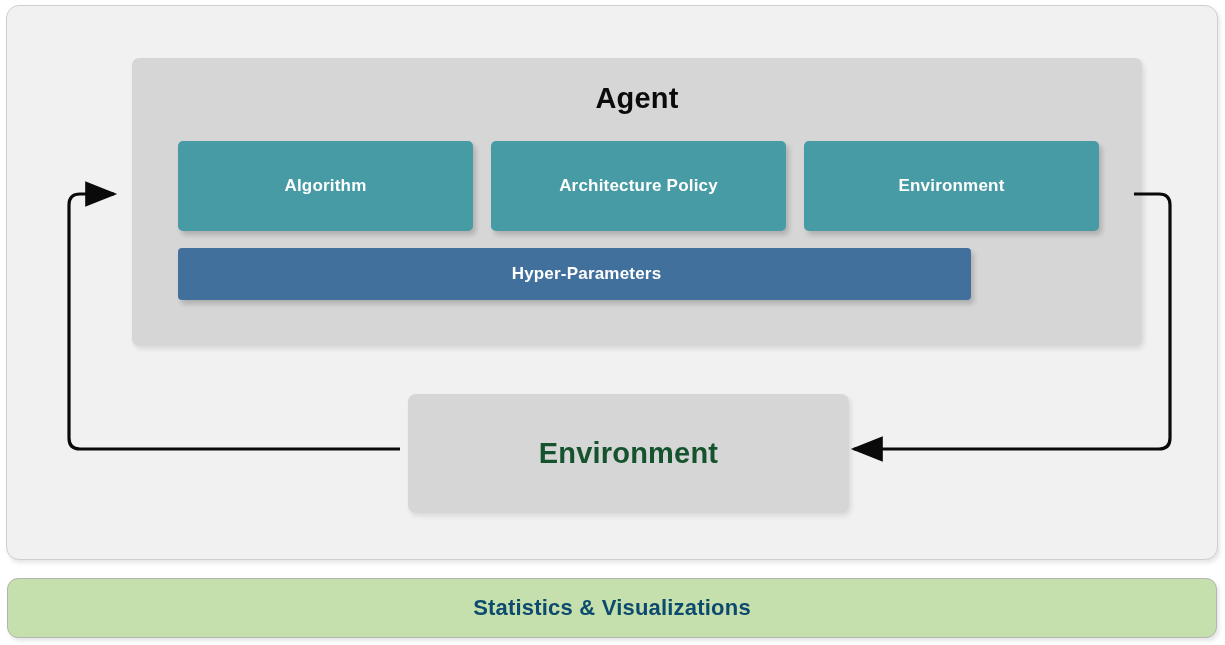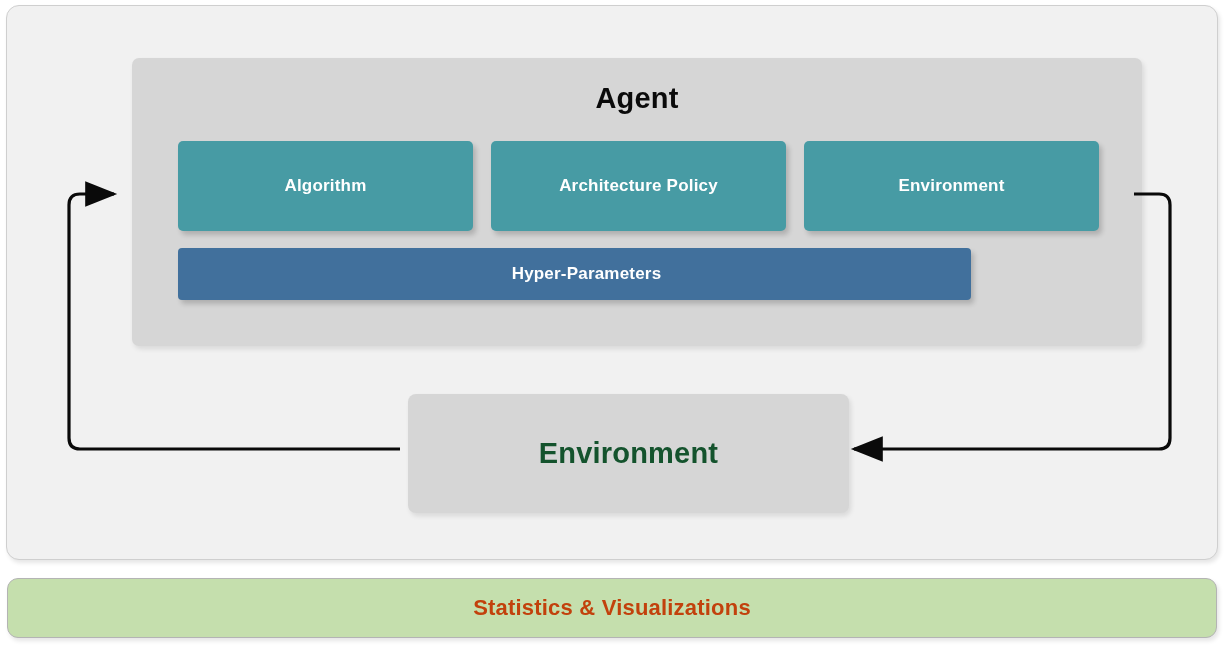--- a/index.html
+++ b/index.html
@@ -149,21 +149,21 @@
     border: 1px solid #b4b4b4;
     border-radius: 11px;
     box-shadow: 2px 3px 4px rgba(0,0,0,0.10);
     display: flex;
     align-items: center;
     justify-content: center;
   }
   .stats-label {
     font-size: 22px;
     font-weight: bold;
-    color: #c2410c;
+    color: #0c4a6e;
     letter-spacing: 0.2px;
   }
 </style>
 </head>
 <body>
 
 <div id="stage">
 
   <div class="system-card">
 

